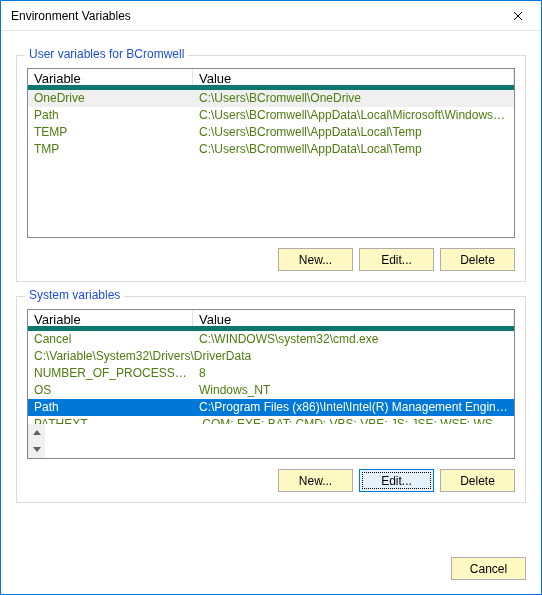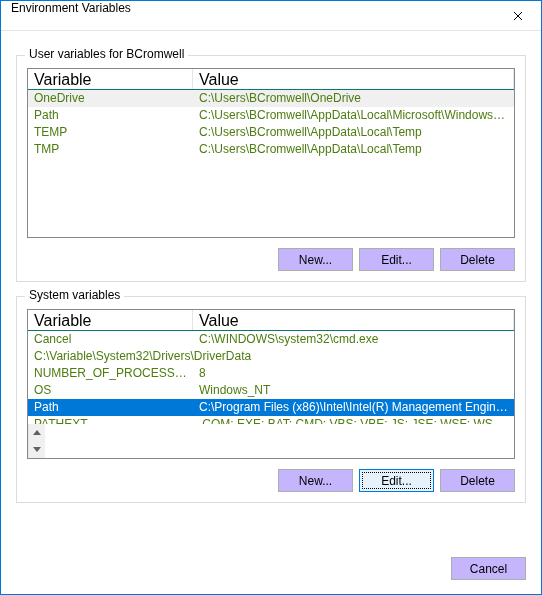--- a/index.html
+++ b/index.html
@@ -15,21 +15,21 @@
     top: 0; left: 0;
     width: 542px; height: 595px;
     background: #FFFFFF;
     border: 1px solid #0078D7;
     display: flex;
     flex-direction: column;
   }
   .titlebar {
     height: 30px;
     display: flex;
-    align-items: flex-start;
+    align-items: center;
     padding: 0 0 0 10px;
     border-bottom: 1px solid #E5E5E5;
     color: #000;
     font-size: 12px;
   }
   .titlebar .title { flex: 1; }
   .titlebar .close {
     width: 46px; height: 30px;
     display: flex; align-items: center; justify-content: center;
     color: #333;
@@ -44,39 +44,39 @@
     border: 1px solid #DCDCDC;
     margin-top: 14px;
     padding: 12px 10px 10px 10px;
     position: relative;
   }
   .groupbox .legend {
     position: absolute;
     top: -9px; left: 8px;
     background: #fff;
     padding: 0 4px;
-    color: #000000;
+    color: #1d4ed8;
     font-size: 12px;
   }
   .listview {
     border: 1px solid #828790;
     background: #fff;
     overflow: hidden;
     display: flex;
     flex-direction: column;
   }
   .lv-user { height: 170px; }
   .lv-system { height: 150px; display: flex; }
   .lv-sys-inner { flex:1; overflow:hidden; }
   .lv-header {
     display: flex;
     height: 21px;
-    border-bottom: 1px solid #0f766e;
+    border-bottom: 5px solid #0f766e;
     background: #fff;
-    font-size: 16px;
+    font-size: 13px;
     color: #000;
   }
   .lv-header .col {
     padding: 2px 6px;
     border-right: 1px solid #E5E5E5;
     white-space: nowrap;
   }
   .col-var { width: 165px; }
   .col-val { flex: 1; }
   .lv-body { overflow: hidden; }
@@ -113,21 +113,21 @@
     background:#CDCDCD;
   }
   .btnrow {
     display: flex;
     justify-content: flex-end;
     gap: 6px;
     margin-top: 10px;
   }
   button.win {
     width: 75px; height: 23px;
-    background: #c4b5fd;
+    background: #fef9c3;
     border: 1px solid #ADADAD;
     font-family: inherit;
     font-size: 12px;
     color: #000;
     padding: 0;
     cursor: default;
   }
   button.win.focus {
     border: 1px solid #0078D7;
     background: #E5F1FB;

